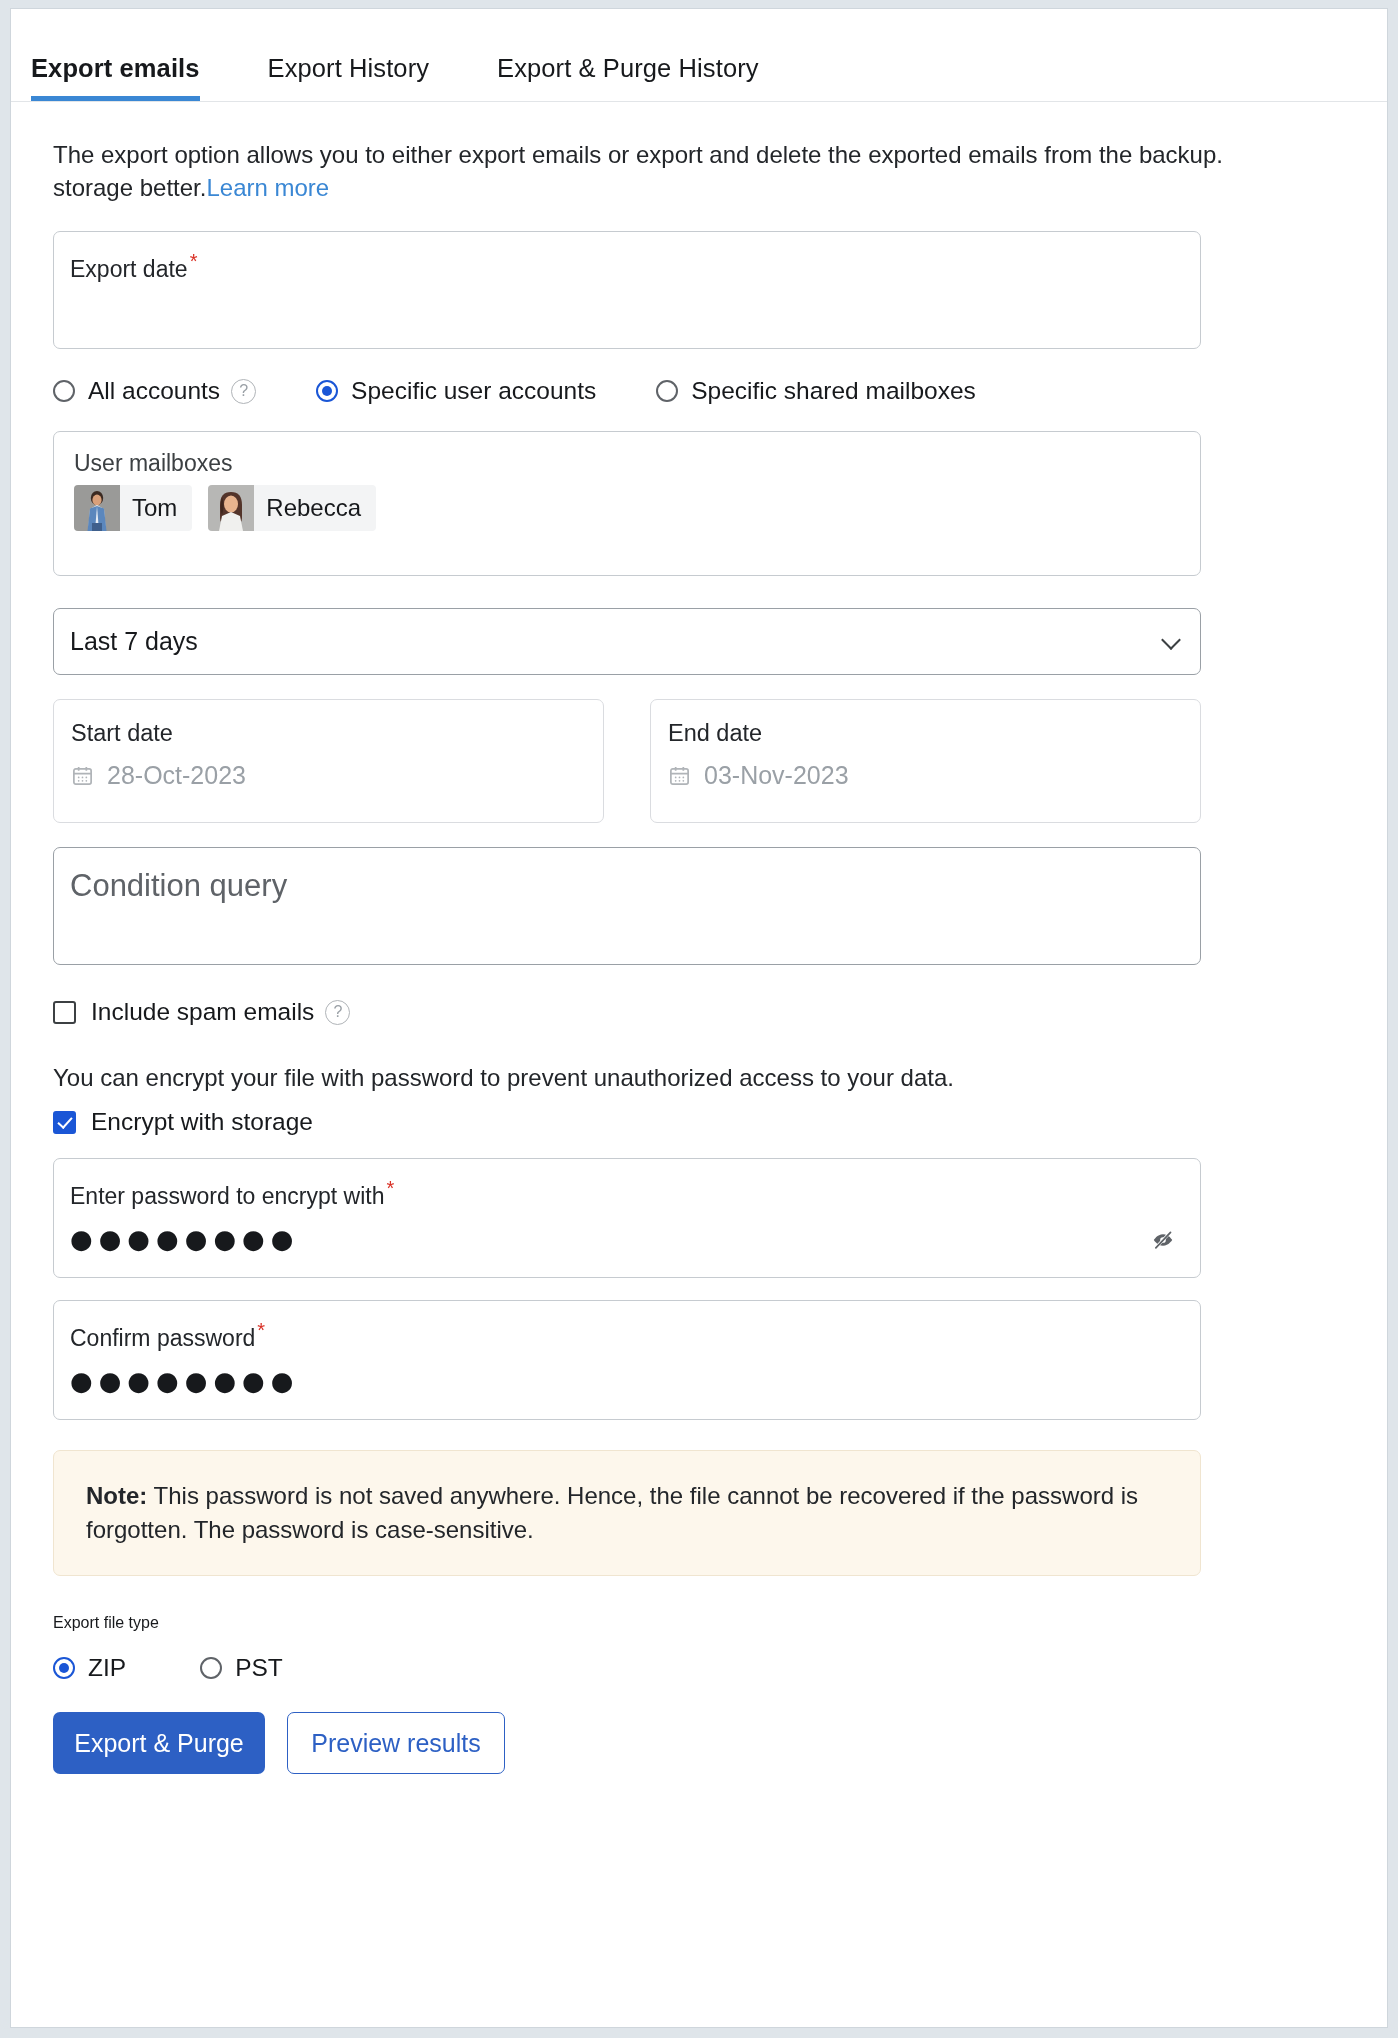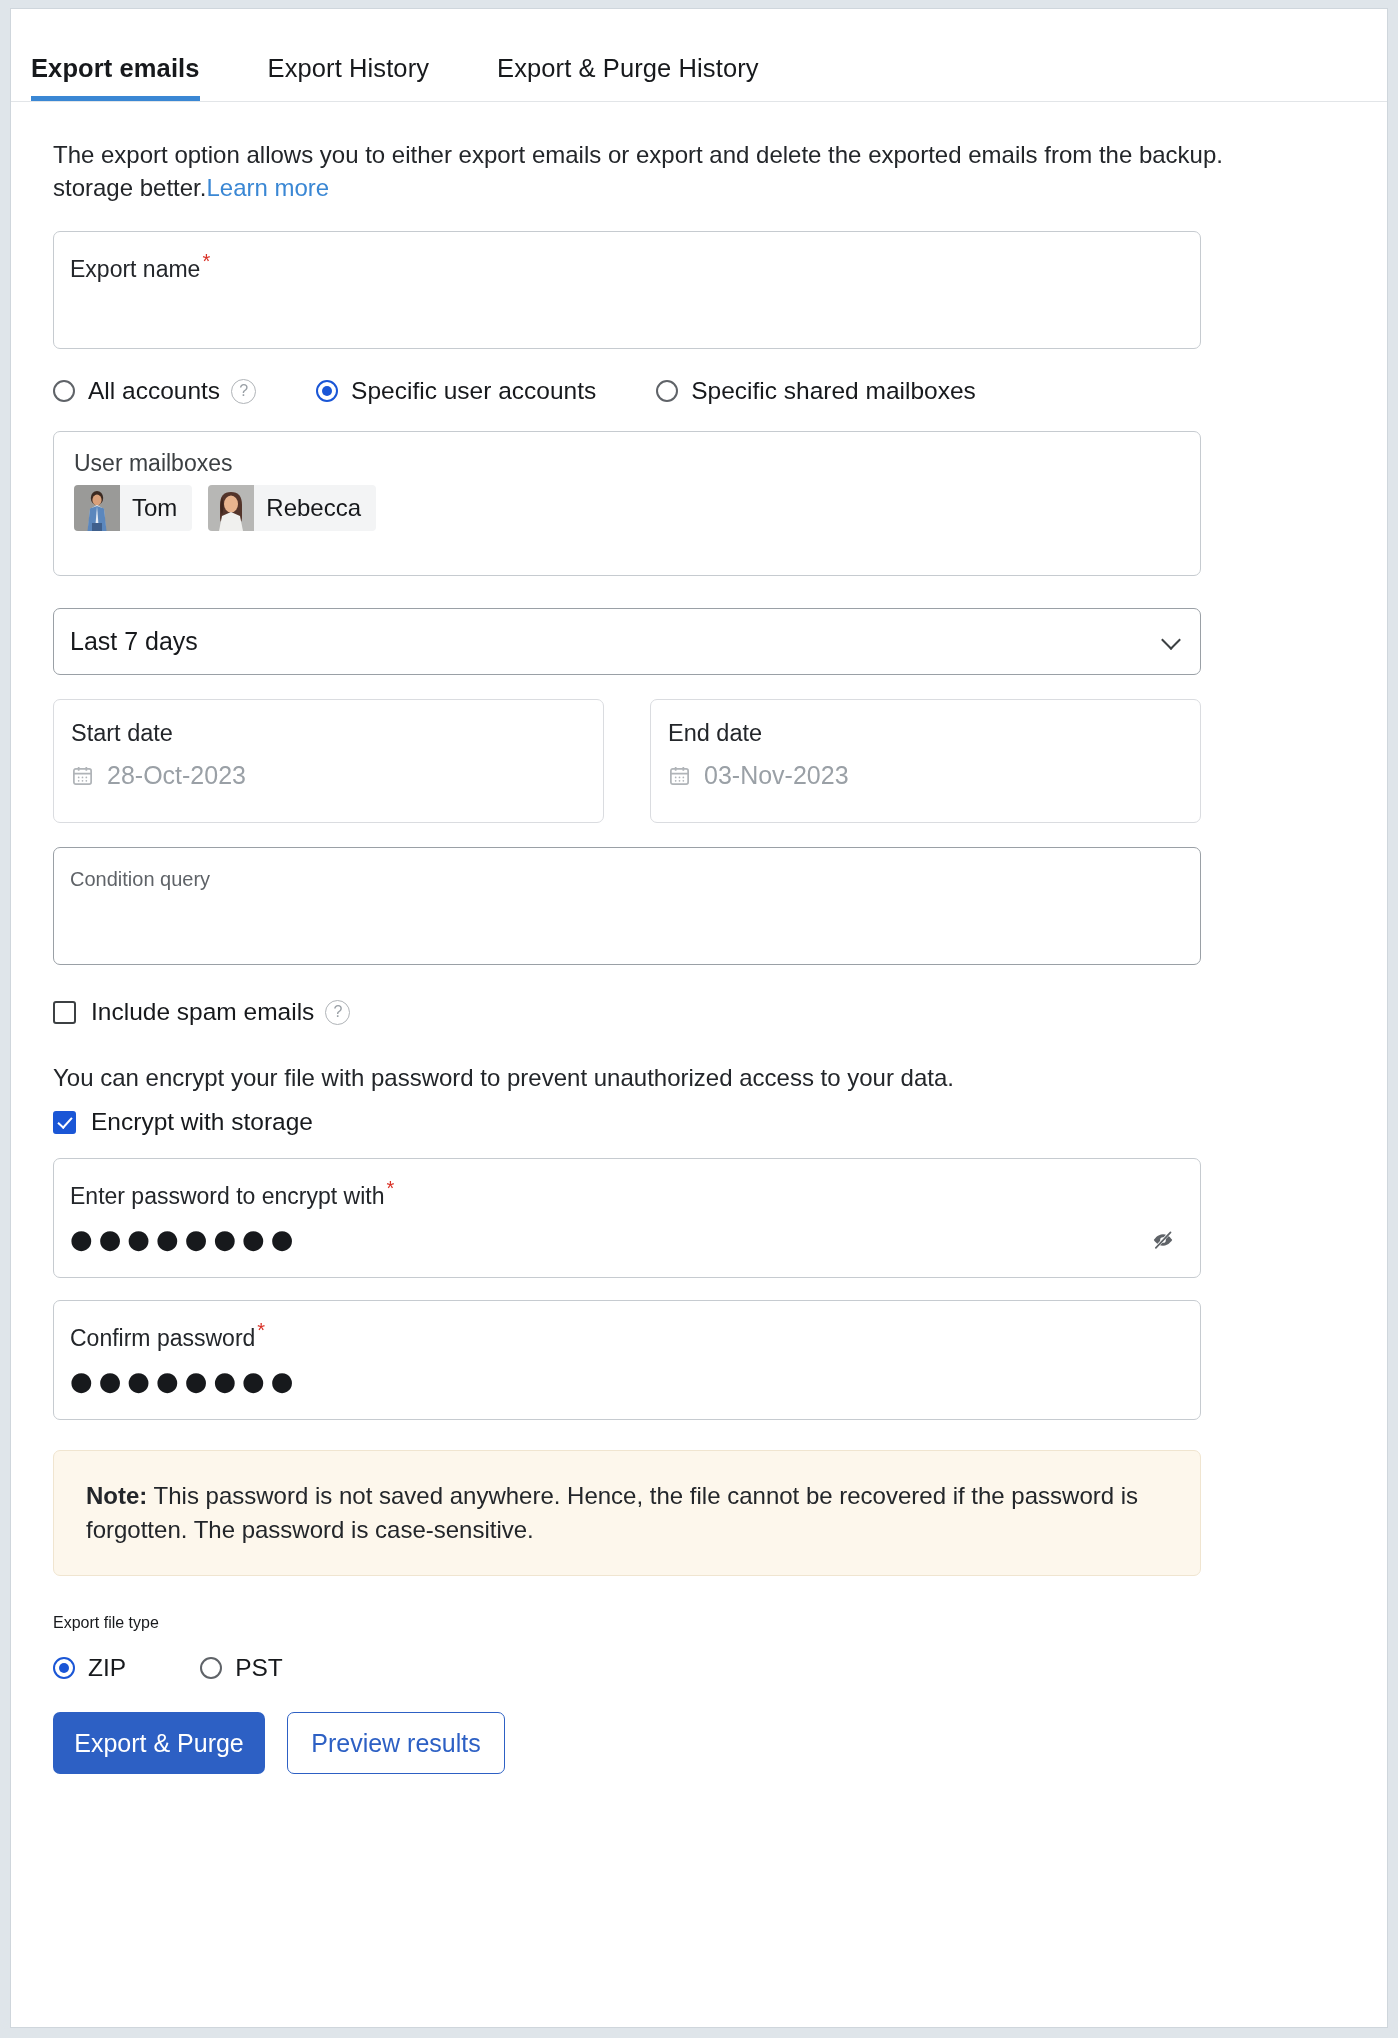--- a/index.html
+++ b/index.html
@@ -194,21 +194,21 @@
 
   
   .cq {
     margin: 24px 0 0 10px;
     width: 1148px;
     height: 118px;
     border: 1px solid #9aa0a6;
     border-radius: 7px;
     background: #fff;
   }
-  .cq-ph { font-size: 20px; color: #5f6368; padding: 20px 0 0 16px; }
+  .cq-ph { font-size: 31px; color: #5f6368; padding: 20px 0 0 16px; }
 
   
   .check-row { display: flex; align-items: center; margin: 33px 0 0 10px; }
   .chk {
     width: 23px; height: 23px;
     border: 2px solid #3c4043;
     border-radius: 3px;
     background: #fff;
     flex: none;
     margin-right: 15px;
@@ -309,21 +309,21 @@
       <div class="tab">Export History</div>
       <div class="tab">Export &amp; Purge History</div>
     </div>
 
     <div class="body">
 
       <div class="intro"><span>The export option allows you to either export emails or export and delete the exported emails from the backup.
 storage better.</span><span class="link">Learn more</span></div>
 
       <div class="field export-name">
-        <div class="field-label"><span>Export name</span><span class="req">*</span></div>
+        <div class="field-label"><span>Export date</span><span class="req">*</span></div>
       </div>
 
       <div class="radio-row">
         <div class="radio">
           <span class="rad"></span>
           <span class="radio-label">All accounts</span>
           <span class="help">?</span>
         </div>
         <div class="radio">
           <span class="rad on"></span>

